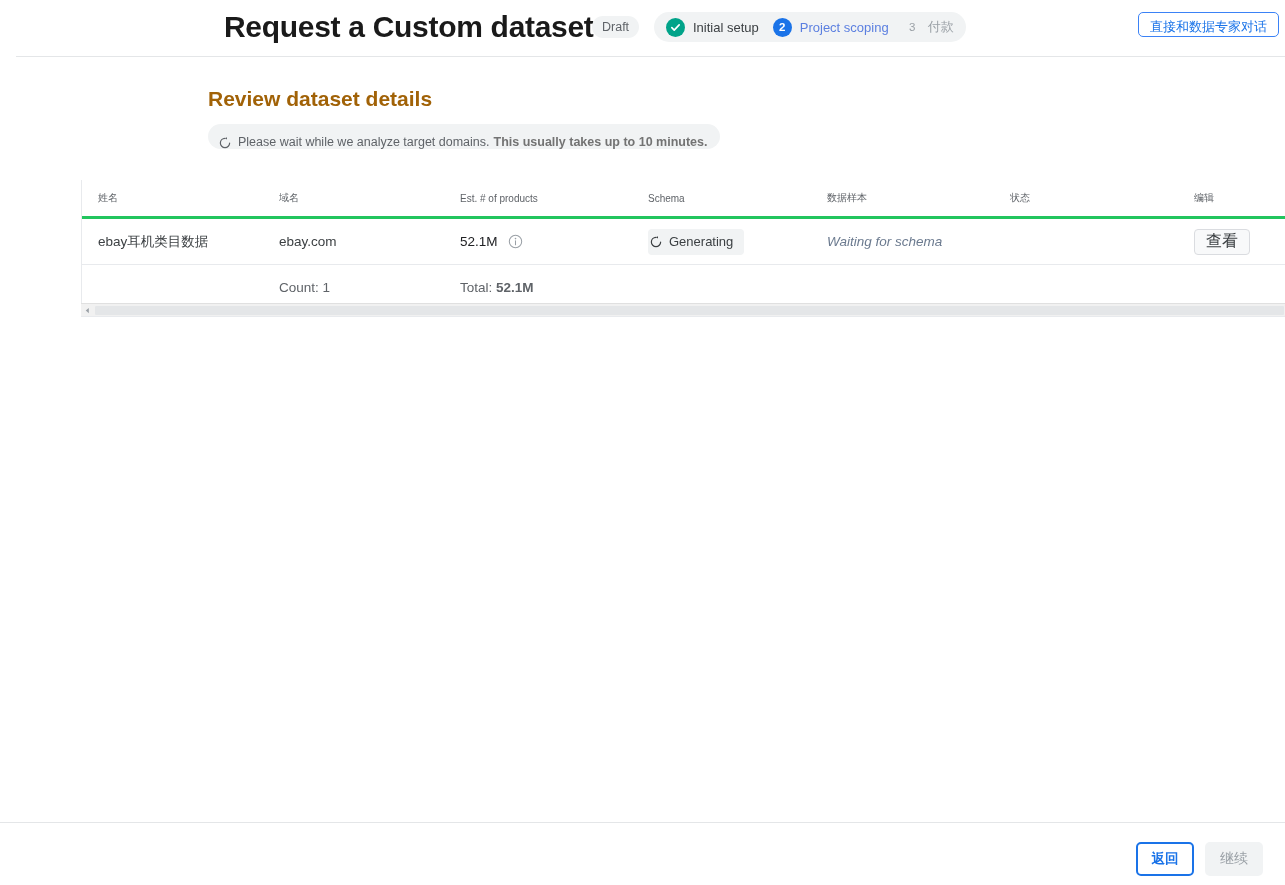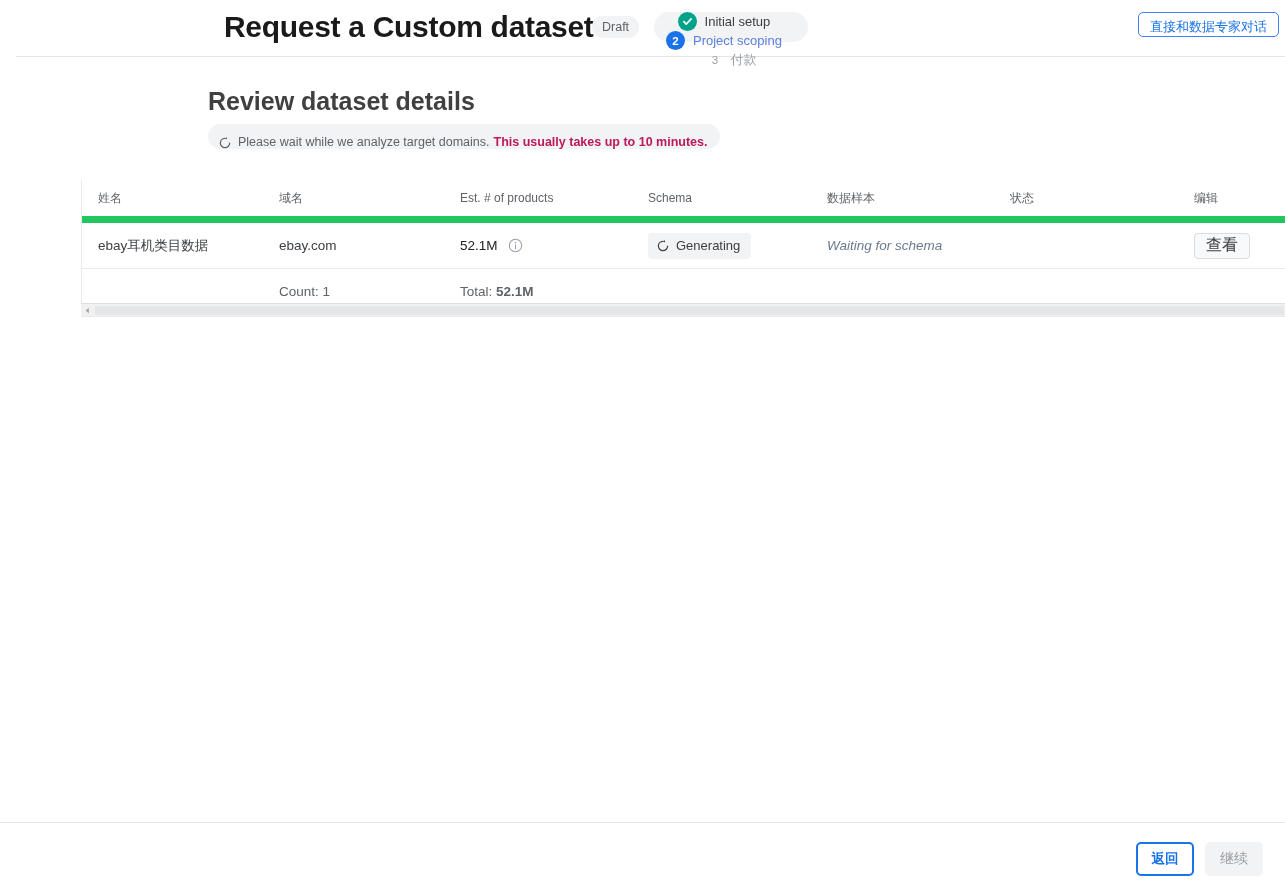--- a/index.html
+++ b/index.html
@@ -52,21 +52,20 @@
     position: absolute;
     left: 638px;
     top: 12px;
     height: 30px;
     border-radius: 15px;
     background: #f1f3f4;
     display: flex;
     align-items: center;
     padding: 0 12px;
     box-sizing: border-box;
-    flex-direction: column;
   }
   .step {
     display: flex;
     align-items: center;
     margin-right: 14px;
   }
   .step:last-child { margin-right: 0; }
   .step-circle {
     width: 19px;
     height: 19px;
@@ -109,41 +108,41 @@
     cursor: pointer;
     box-sizing: border-box;
     white-space: nowrap;
   }
 
   
   .section-title {
     position: absolute;
     left: 208px;
     top: 87px;
-    font-size: 25px;
+    font-size: 21px;
     font-weight: bold;
-    color: #404040;
+    color: #a16207;
   }
   .notice {
     position: absolute;
     left: 208px;
     top: 124px;
     height: 25px;
     border-radius: 13px;
     background: #f1f3f4;
     display: flex;
     align-items: flex-end;
     padding: 0 13px 0 11px;
     box-sizing: border-box;
     font-size: 12.5px;
     color: #5f6368;
     white-space: nowrap;
   }
   .notice .spin { margin-right: 7px; display:flex; }
-  .notice b { color: #be185d; font-weight: bold; margin-left: 4px; }
+  .notice b { color: #737373; font-weight: bold; margin-left: 4px; }
 
   
   .table-wrap {
     position: absolute;
     left: 81px;
     top: 180px;
     width: 1204px;
     height: 133px;
     box-sizing: border-box;
     border-left: 1px solid #e8eaed;
@@ -152,24 +151,24 @@
   table.data {
     width: 1230px;
     border-collapse: collapse;
     table-layout: fixed;
     font-size: 13.5px;
   }
   table.data th {
     text-align: left;
     font-weight: normal;
     color: #5f6368;
-    font-size: 12px;
+    font-size: 10px;
     height: 36px;
     padding: 0 0 0 16px;
-    border-bottom: 7px solid #22c55e;
+    border-bottom: 3px solid #22c55e;
     vertical-align: middle;
   }
   table.data td {
     height: 45px;
     padding: 0 0 0 16px;
     border-bottom: 1px solid #e8eaed;
     vertical-align: middle;
     color: #3c4043;
   }
   table.data tr.footer-row td {
@@ -190,21 +189,21 @@
   .est-cell { display: flex; align-items: center; }
   .est-cell .val { color: #202124; }
   .info-ico { margin-left: 10px; display: flex; }
 
   .chip-generating {
     display: inline-flex;
     align-items: center;
     background: #f1f3f4;
     border-radius: 4px;
     height: 26px;
-    padding: 0 11px 0 9px;
+    padding: 0 11px 0 2px;
     font-size: 13px;
     color: #3c4043;
     box-sizing: border-box;
   }
   .chip-generating .spin { margin-right: 7px; display: flex; }
   .waiting-text {
     font-style: italic;
     color: #6b7a8f;
     font-size: 13.5px;
   }

